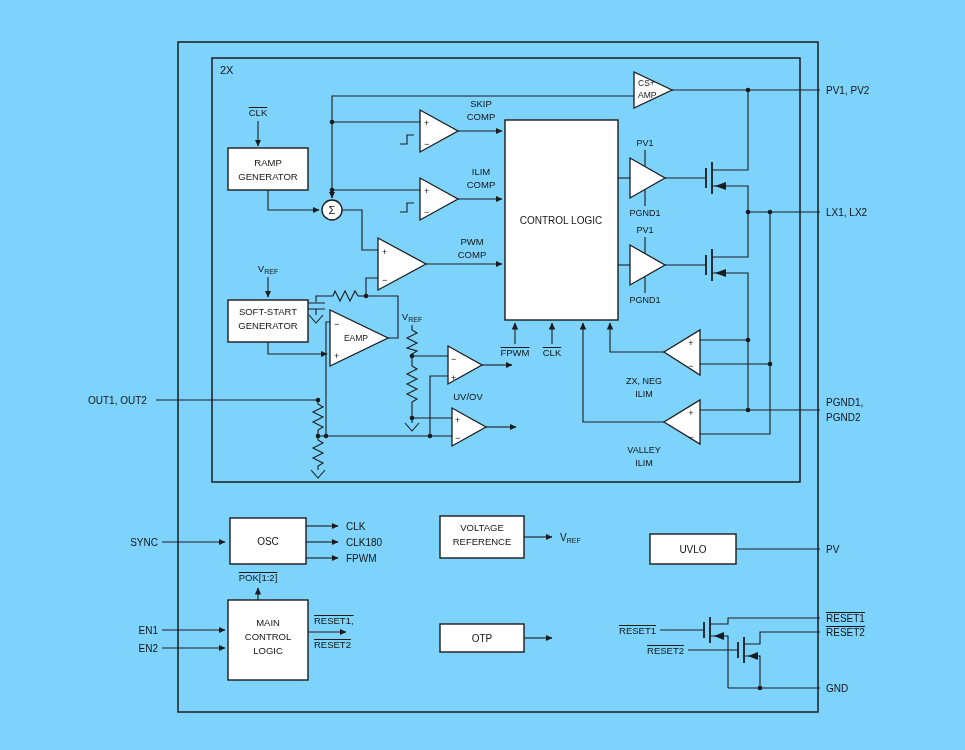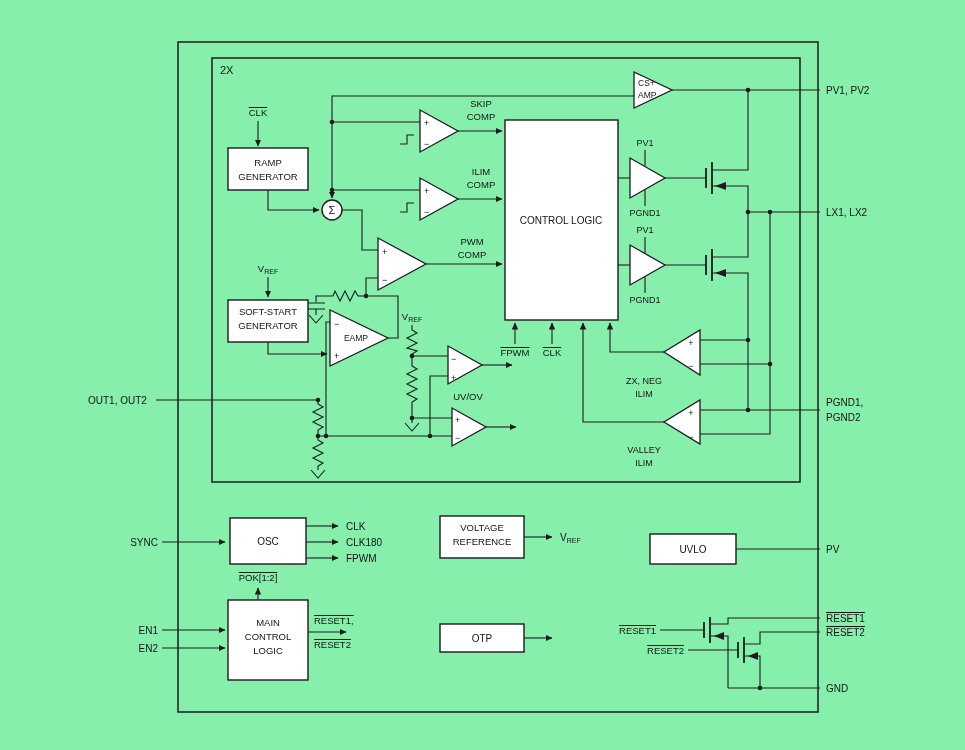--- a/index.html
+++ b/index.html
@@ -1,16 +1,16 @@
 <!DOCTYPE html>
 <html><head>
 <meta charset="utf-8">
 <style>
   html,body{margin:0;padding:0;background:#ffffff;}
-  .page{width:965px;height:750px;background:#86efac;position:relative;}
+  .page{width:965px;height:750px;background:#7dd3fc;position:relative;}
   svg{display:block;}
   .t{font-family:"Liberation Sans",sans-serif;fill:#141414;}
   .s11{font-size:11px;} .s10{font-size:10px;} .s95{font-size:9.5px;}
   .s9{font-size:9px;} .s85{font-size:8.5px;}
   .sub{font-size:7px;}
   .mid{text-anchor:middle;} .end{text-anchor:end;}
   .ovl{text-decoration:overline;}
   .wire{fill:none;stroke:#1c1c1c;stroke-width:1.1;}
   .frame{fill:none;stroke:#1c1c1c;stroke-width:1.5;}
   .box{fill:#ffffff;stroke:#1c1c1c;stroke-width:1.4;}

